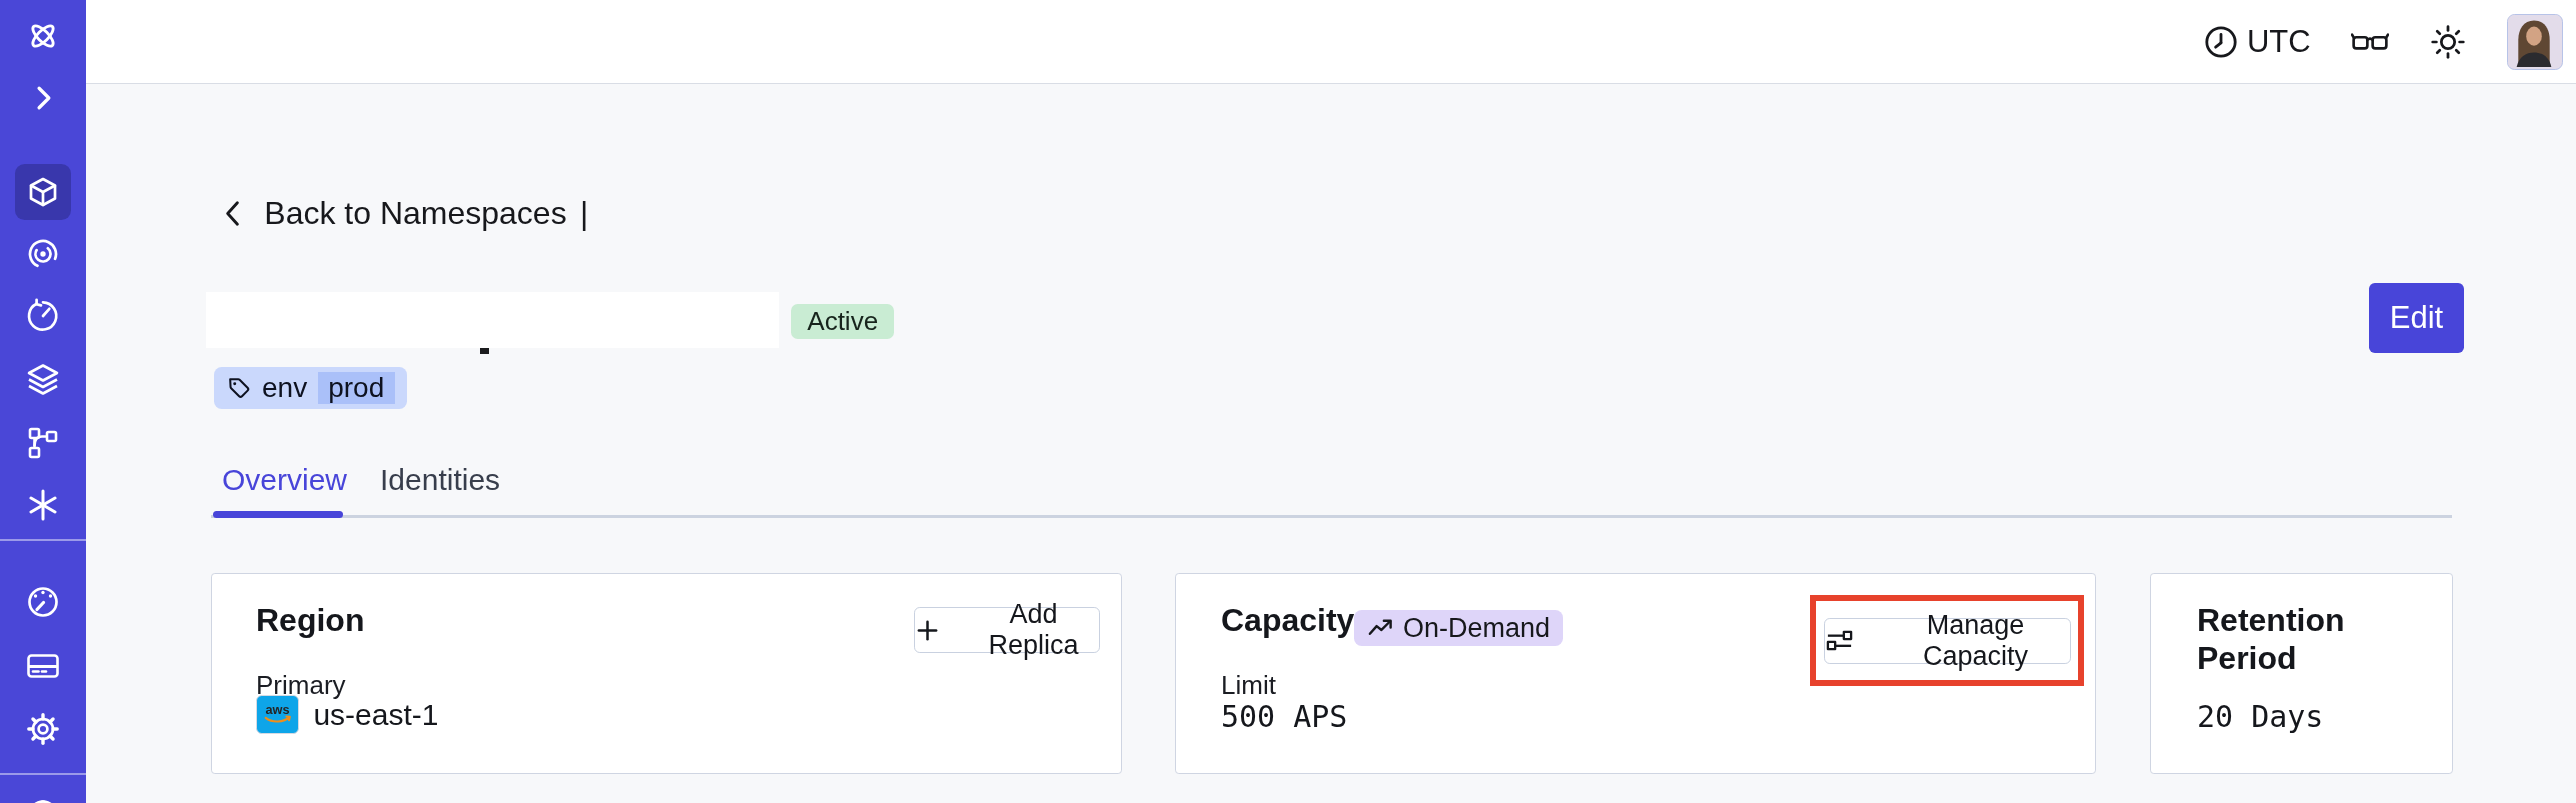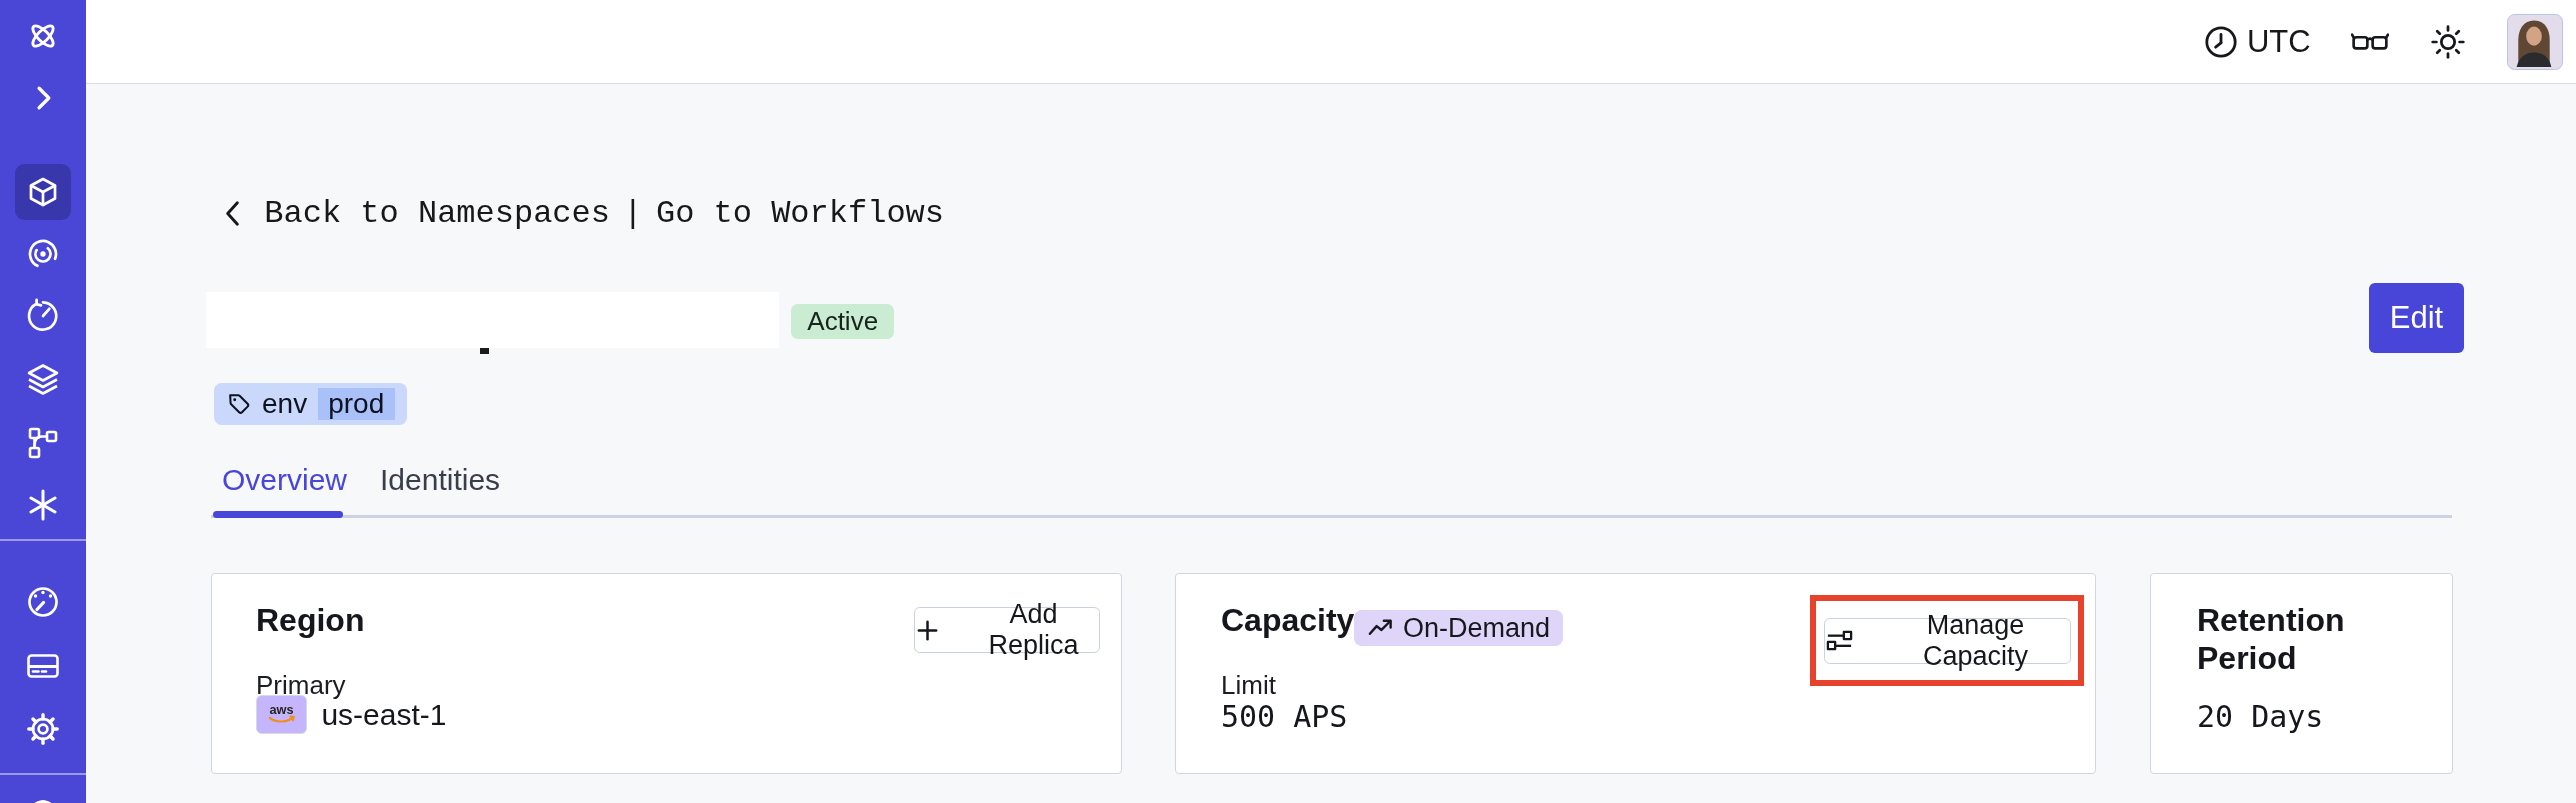--- a/index.html
+++ b/index.html
@@ -45,37 +45,37 @@
   }
 
   
   .main { position: absolute; left: 86px; top: 84px; right: 0; bottom: 0; }
 
   .breadcrumb {
     position: absolute; left: 132px; top: 109px; height: 40px;
     display: flex; align-items: center; gap: 15.3px;
     font-size: 32px; color: #17181c; cursor: pointer;
   }
-  .breadcrumb .crumb-text { display: flex; align-items: center; gap: 13.4px; font-family: Liberation Mono, monospace; }
+  .breadcrumb .crumb-text { display: flex; align-items: center; gap: 13.4px; }
 
   .redaction { position: absolute; left: 120px; top: 208px; width: 573px; height: 56px; background: #ffffff; }
   .redaction-artifact { position: absolute; left: 394px; top: 264px; width: 8.6px; height: 5.8px; background: #1c1c1e; }
 
   .status-badge {
     position: absolute; left: 705px; top: 220px; height: 35px;
     display: inline-flex; align-items: center; padding: 0 16.3px;
     border-radius: 6.7px; background: var(--badge-green-bg, #c9ecd3);
     font-size: 26px; font-weight: 500; color: #17241c;
   }
 
   .tag-chip {
     position: absolute; left: 128px; top: 283px; height: 42px;
     display: inline-flex; align-items: center; gap: 10.5px; padding: 0 12.5px 0 11.5px;
     border-radius: 7.7px; background: var(--chip-blue-bg, #cad8fc);
-    font-size: 28px; color: #0e1220; margin-top: 16px;
+    font-size: 28px; color: #0e1220;
   }
   .tag-chip .tag-value {
     background: var(--chip-blue-dark, #aac0f9); border-radius: 0;
     height: 32px; display: inline-flex; align-items: center; padding: 0 10.5px;
   }
 
   .btn {
     display: inline-flex; align-items: center; justify-content: center;
     background: #ffffff; border: 1.9px solid var(--button-border, #c9d1e0);
     border-radius: 5.8px; cursor: pointer; color: #15171c; font-family: inherit;
@@ -143,21 +143,21 @@
     position: absolute; left: 634px; top: 21px; width: 274px; height: 91px;
     border: 6.7px solid var(--annotation-red, #e7422c);
     display: flex; align-items: center; justify-content: center;
   }
   .manage-capacity-btn { position: static; width: 247px; height: 46px; }
 
   .provider-row {
     position: absolute; left: 44px; top: 121px; display: flex; align-items: center; gap: 14.4px;
   }
   .provider-badge {
-    width: 51px; height: 39px; background: #c4b5fd; border: 1.9px solid #d6dae2;
+    width: 43px; height: 39px; background: #0ea5e9; border: 1.9px solid #d6dae2;
     border-radius: 5.8px; display: flex; align-items: center; justify-content: center;
   }
   .provider-value { font-size: 30px; color: #15171c; }
 </style>
 </head>
 <body>
 
 <nav class="sidebar">
   <div class="nav-active-bg"></div>
 
@@ -320,21 +320,20 @@
 
   <div class="breadcrumb">
     <span>
       <svg width="31" height="31" viewBox="0 0 32 32" fill="none" stroke="#17181c" stroke-width="3" stroke-linecap="round" stroke-linejoin="round">
         <path d="M20 5 L10 16 L20 27"></path>
       </svg>
     </span>
     <span class="crumb-text">
       <span>Back to Namespaces</span>
       <span>|</span>
-      <span>Go to Workflows</span>
     </span>
   </div>
 
   <div class="redaction"></div>
   <div class="redaction-artifact"></div>
 
   <span class="status-badge">Active</span>
 
   <div class="tag-chip">
     <span>

